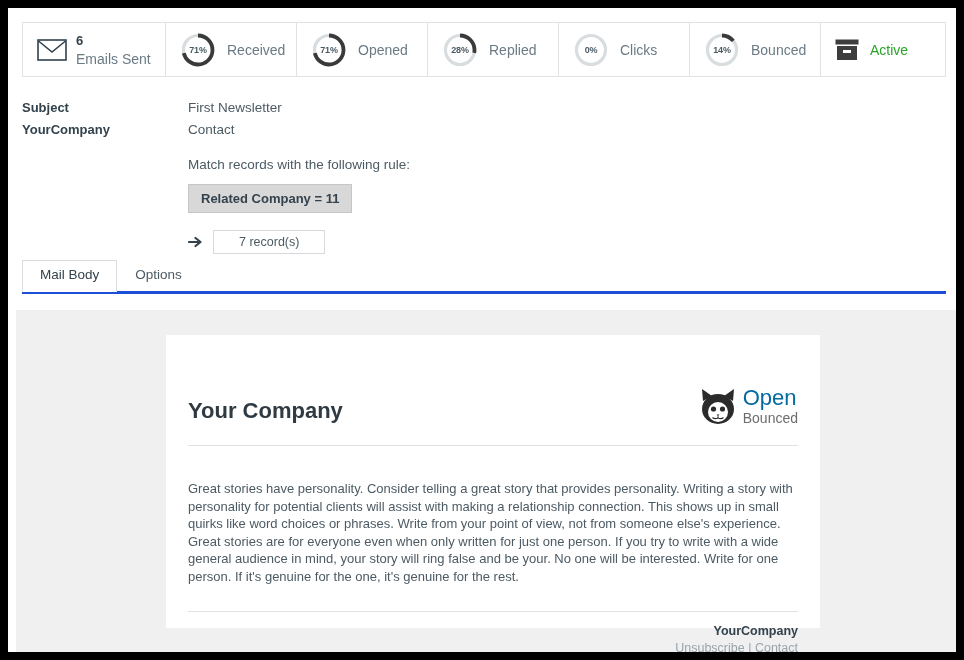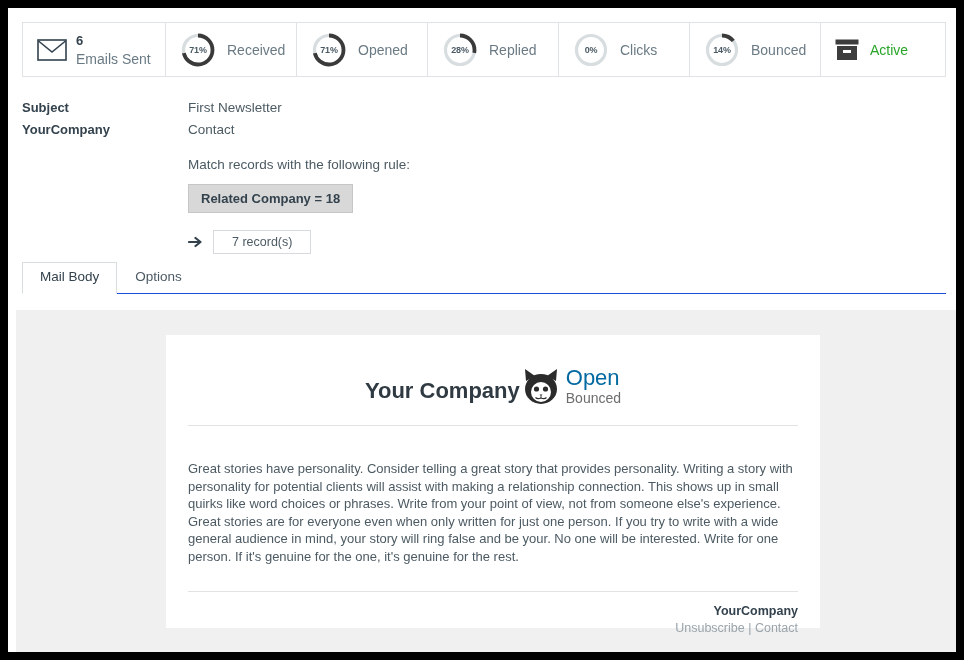--- a/index.html
+++ b/index.html
@@ -77,29 +77,29 @@
     border: 1px solid #c6c6c6;
     padding: 6px 12px;
     font-size: 13px; font-weight: bold; color: #33424d;
   }
   .rule-badge .op { font-weight: bold; }
   .record-row { display: flex; align-items: center; margin-top: 17px; }
   .arrow-icon { width: 16px; height: 16px; margin-right: 9px; flex: 0 0 auto; }
   .record-btn {
     border: 1px solid #d6dade;
     background: #ffffff;
-    padding: 4px 18px;
+    padding: 4px 25px;
     font-size: 12.5px; color: #4c5a63;
     font-family: "Liberation Sans", sans-serif;
   }
 
   
   .tabs {
     position: absolute; left: 14px; top: 255px; width: 924px;
-    border-bottom: 1px solid #1d4ed8;
+    border-bottom: 3px solid #1d4ed8;
     height: 31px;
     display: flex;
     align-items: flex-end;
   }
   .tab {
     font-size: 13.5px;
     padding: 7px 17px 8px 17px;
     color: #4c5a63;
     border: 1px solid transparent;
     margin-bottom: -1px;
@@ -119,21 +119,21 @@
     width: 940px; height: 342px;
     background: #f0f0f0;
   }
   .mail-card {
     position: absolute;
     left: 150px; top: 25px;
     width: 654px; height: 293px;
     background: #ffffff;
     padding: 30px 22px 0 22px;
   }
-  .mail-header { display: flex; align-items: flex-start; justify-content: center; }
+  .mail-header { display: flex; align-items: flex-start; justify-content: space-between; margin-top: 20px; }
   .company-name {
     font-size: 22px; font-weight: bold; color: #2f3a42;
     margin: 13px 0 0 0;
   }
   .logo { display: flex; align-items: center; }
   .logo-mark { width: 42px; height: 42px; flex: 0 0 auto; }
   .logo-text { margin-left: 4px; line-height: 1; }
   .logo-open { font-size: 22px; color: #0369a1; font-weight: normal; display:block; }
   .logo-educat { font-size: 14px; color: #6d6d6d; display:block; margin-top: 2px; }
   .mail-rule { border: none; border-top: 1px solid #e2e2e2; margin: 18px 0 0 0; }
@@ -245,21 +245,21 @@
     <div class="form-row">
       <div class="form-label">YourCompany</div>
       <div class="form-value">Contact</div>
     </div>
 
     <div class="rule-block">
       <div class="rule-intro">Match records with the following rule:</div>
       <div class="rule-badge">
         <span>Related Company</span>
         <span class="op">=</span>
-        <span>18</span>
+        <span>11</span>
       </div>
       <div class="record-row">
         <span class="arrow-icon">
           <svg viewBox="0 0 16 16" width="16" height="16">
             <path d="M1 8 H11 M7.5 4 L12.5 8 L7.5 12" fill="none" stroke="#33424d" stroke-width="2.2" stroke-linecap="round" stroke-linejoin="round"></path>
           </svg>
         </span>
         <button class="record-btn">7 record(s)</button>
       </div>
     </div>

